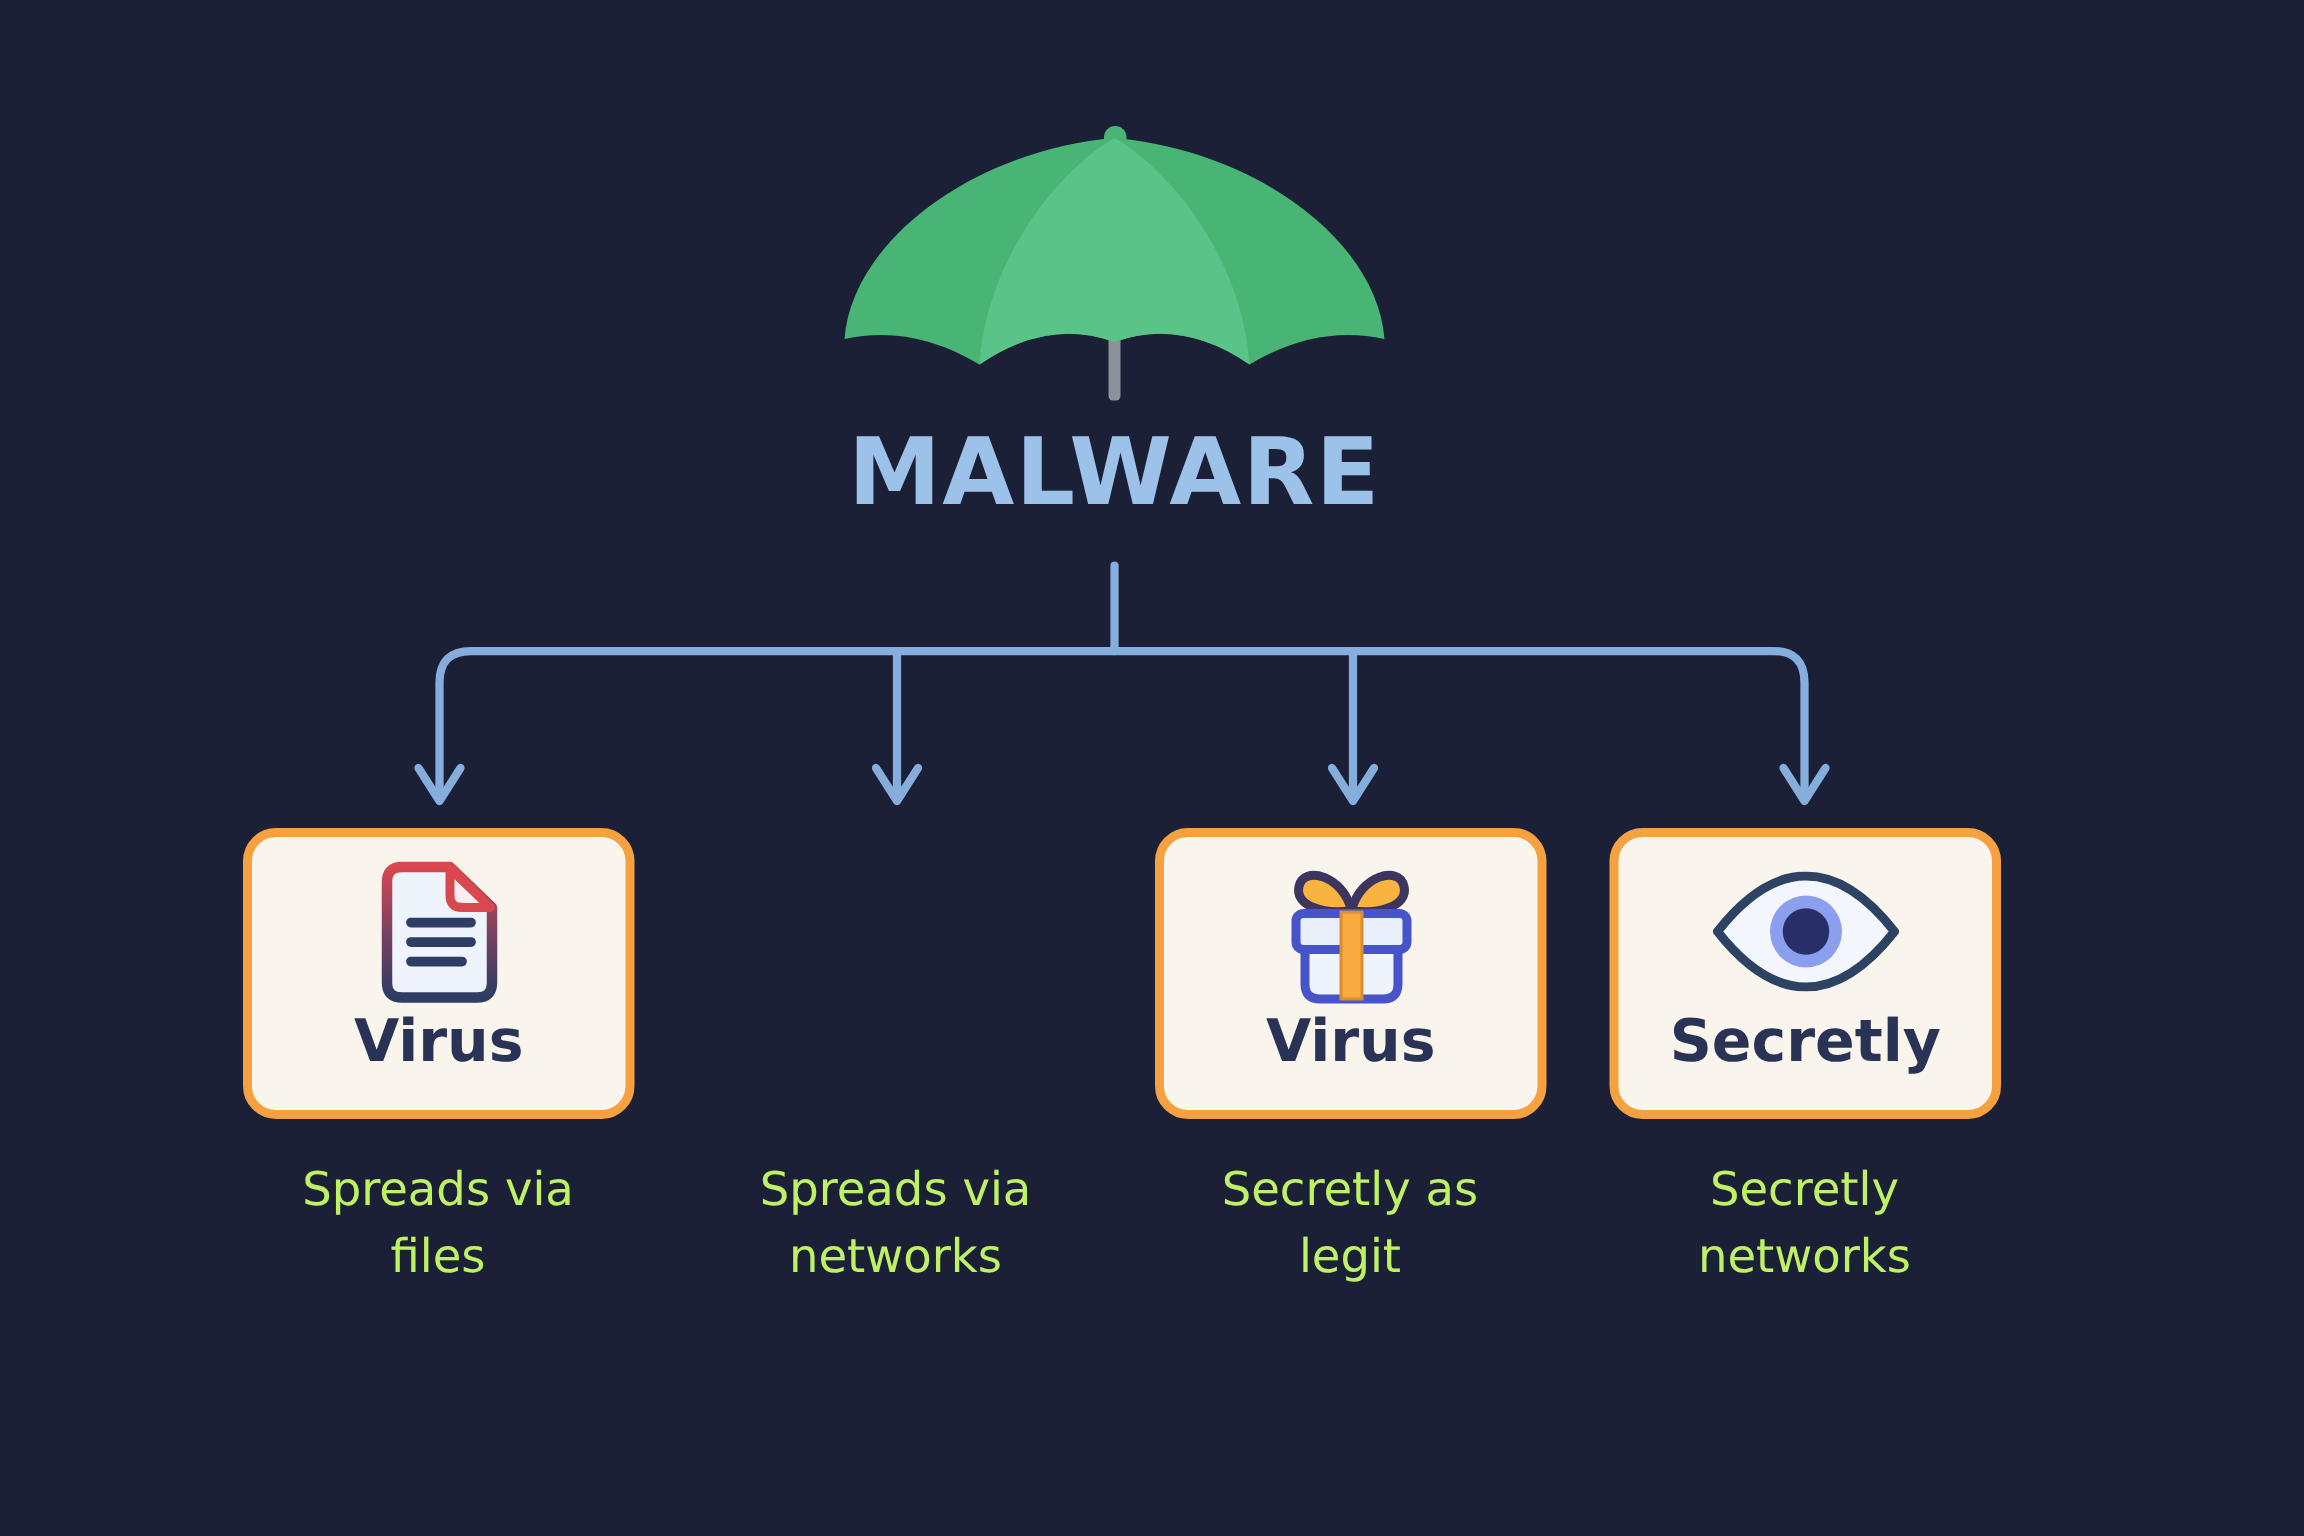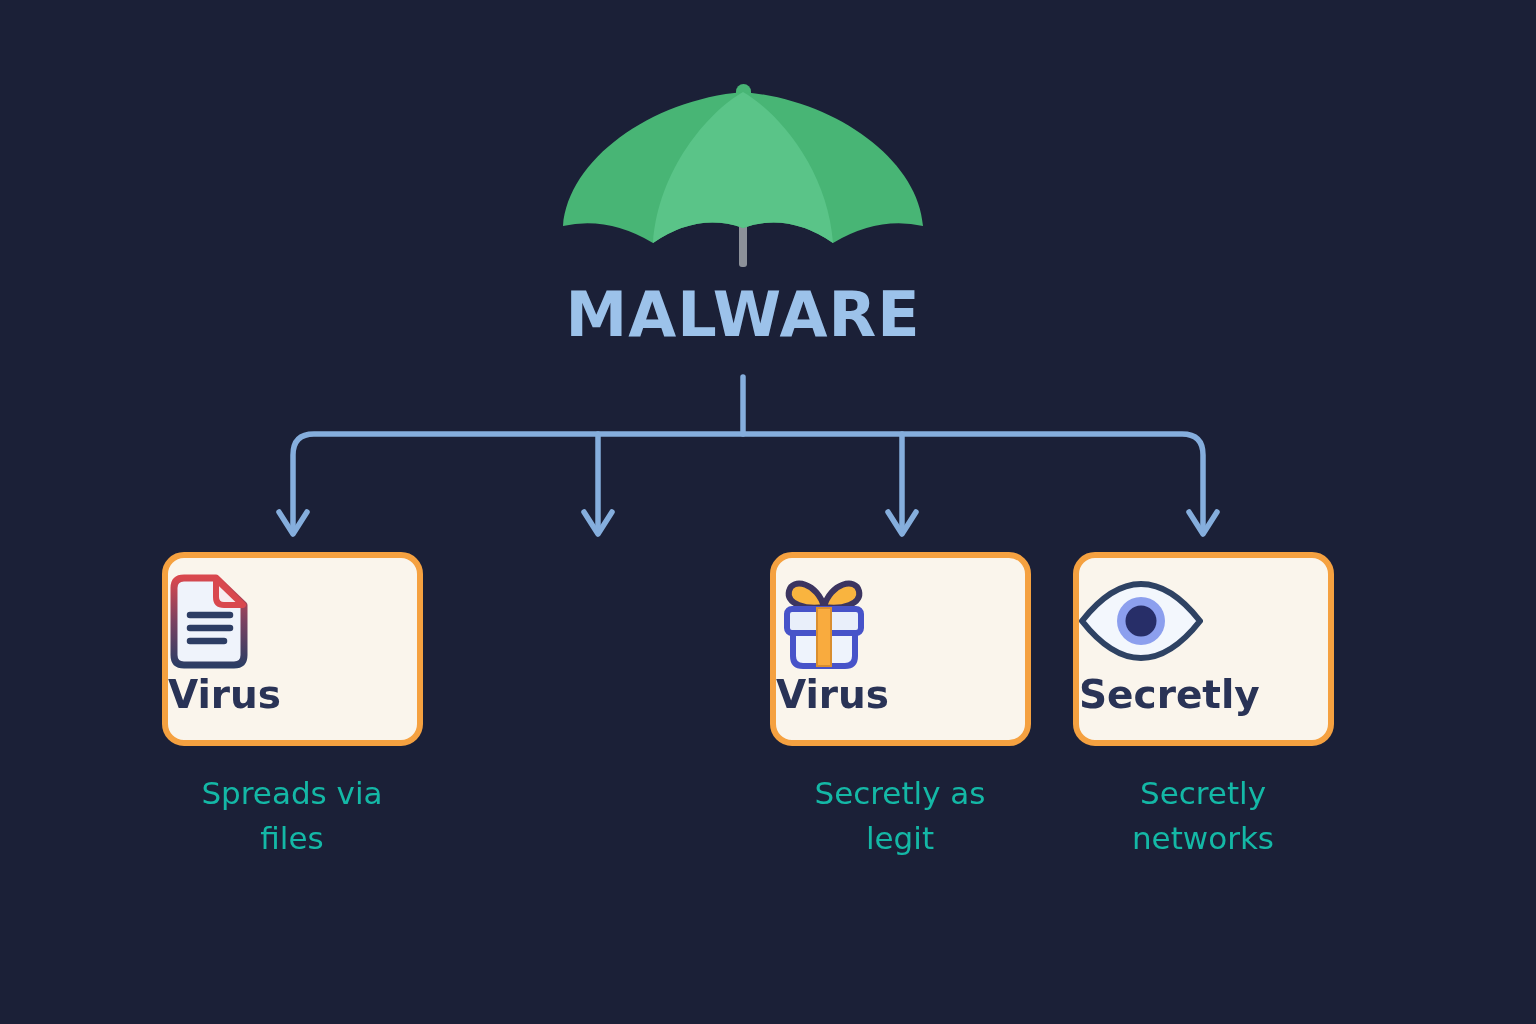--- a/index.html
+++ b/index.html
@@ -18,36 +18,36 @@
     font-size:62px;font-weight:bold;letter-spacing:1px;
     color:#9cc2ea;
   }
   .connector{position:absolute;left:0;top:0;}
   .card{
     position:absolute;top:552px;width:261px;height:194px;
     box-sizing:border-box;
     background:#faf5ec;
     border:6px solid #f5a140;
     border-radius:22px;
-    display:flex;flex-direction:column;align-items:flex-start;
+    display:flex;flex-direction:column;align-items:center;
   }
   .icon-box{
     height:100px;margin-top:13px;
     display:flex;align-items:center;justify-content:center;
   }
   .card-title{
     margin-top:3px;
     font-size:39px;font-weight:bold;
     color:#293356;
     line-height:42px;
   }
   .card-desc{
     position:absolute;top:771px;width:220px;
     text-align:center;
-    font-size:31px;color:#14b8a6;line-height:45px;
+    font-size:31px;color:#bef264;line-height:45px;
   }
   .d1{left:162px}.d2{left:467px}.d3{left:770px}.d4{left:1073px}
   .c1{left:182px}.c2{left:487px}.c3{left:790px}.c4{left:1093px}
 </style>
 </head>
 <body>
 
 <div class="stage">
 
   <svg class="umbrella" width="376" height="190" viewBox="0 0 376 190">
@@ -88,20 +88,21 @@
           <line x1="22" y1="42" x2="62" y2="42"></line>
           <line x1="22" y1="55" x2="62" y2="55"></line>
           <line x1="22" y1="68" x2="56" y2="68"></line>
         </g>
       </svg>
     </div>
     <div class="card-title">Virus</div>
   </div>
   <div class="card-desc c1">Spreads via files</div>
 
+  <div class="card-desc c2">Spreads via networks</div>
 
   <div class="card d3">
     <div class="icon-box">
       <svg width="96" height="100" viewBox="0 0 96 100">
         <path d="M48,36 C42,12 16,6 13,20 C10,33 30,39 48,36 Z" fill="#f9b43f" stroke="#3c3560" stroke-width="6" stroke-linejoin="round"></path>
         <path d="M48,36 C54,12 80,6 83,20 C86,33 66,39 48,36 Z" fill="#f9b43f" stroke="#3c3560" stroke-width="6" stroke-linejoin="round"></path>
         <path d="M17,62 H79 V85 Q79,95 69,95 H27 Q17,95 17,85 Z" fill="#eef3fc" stroke="#4753c9" stroke-width="6" stroke-linejoin="round"></path>
         <rect x="11" y="38" width="74" height="24" rx="5" fill="#e9effa" stroke="#4753c9" stroke-width="6"></rect>
         <rect x="41" y="37" width="14" height="58" fill="#f9ab3e" stroke="#d98e2f" stroke-width="2"></rect>
       </svg>

